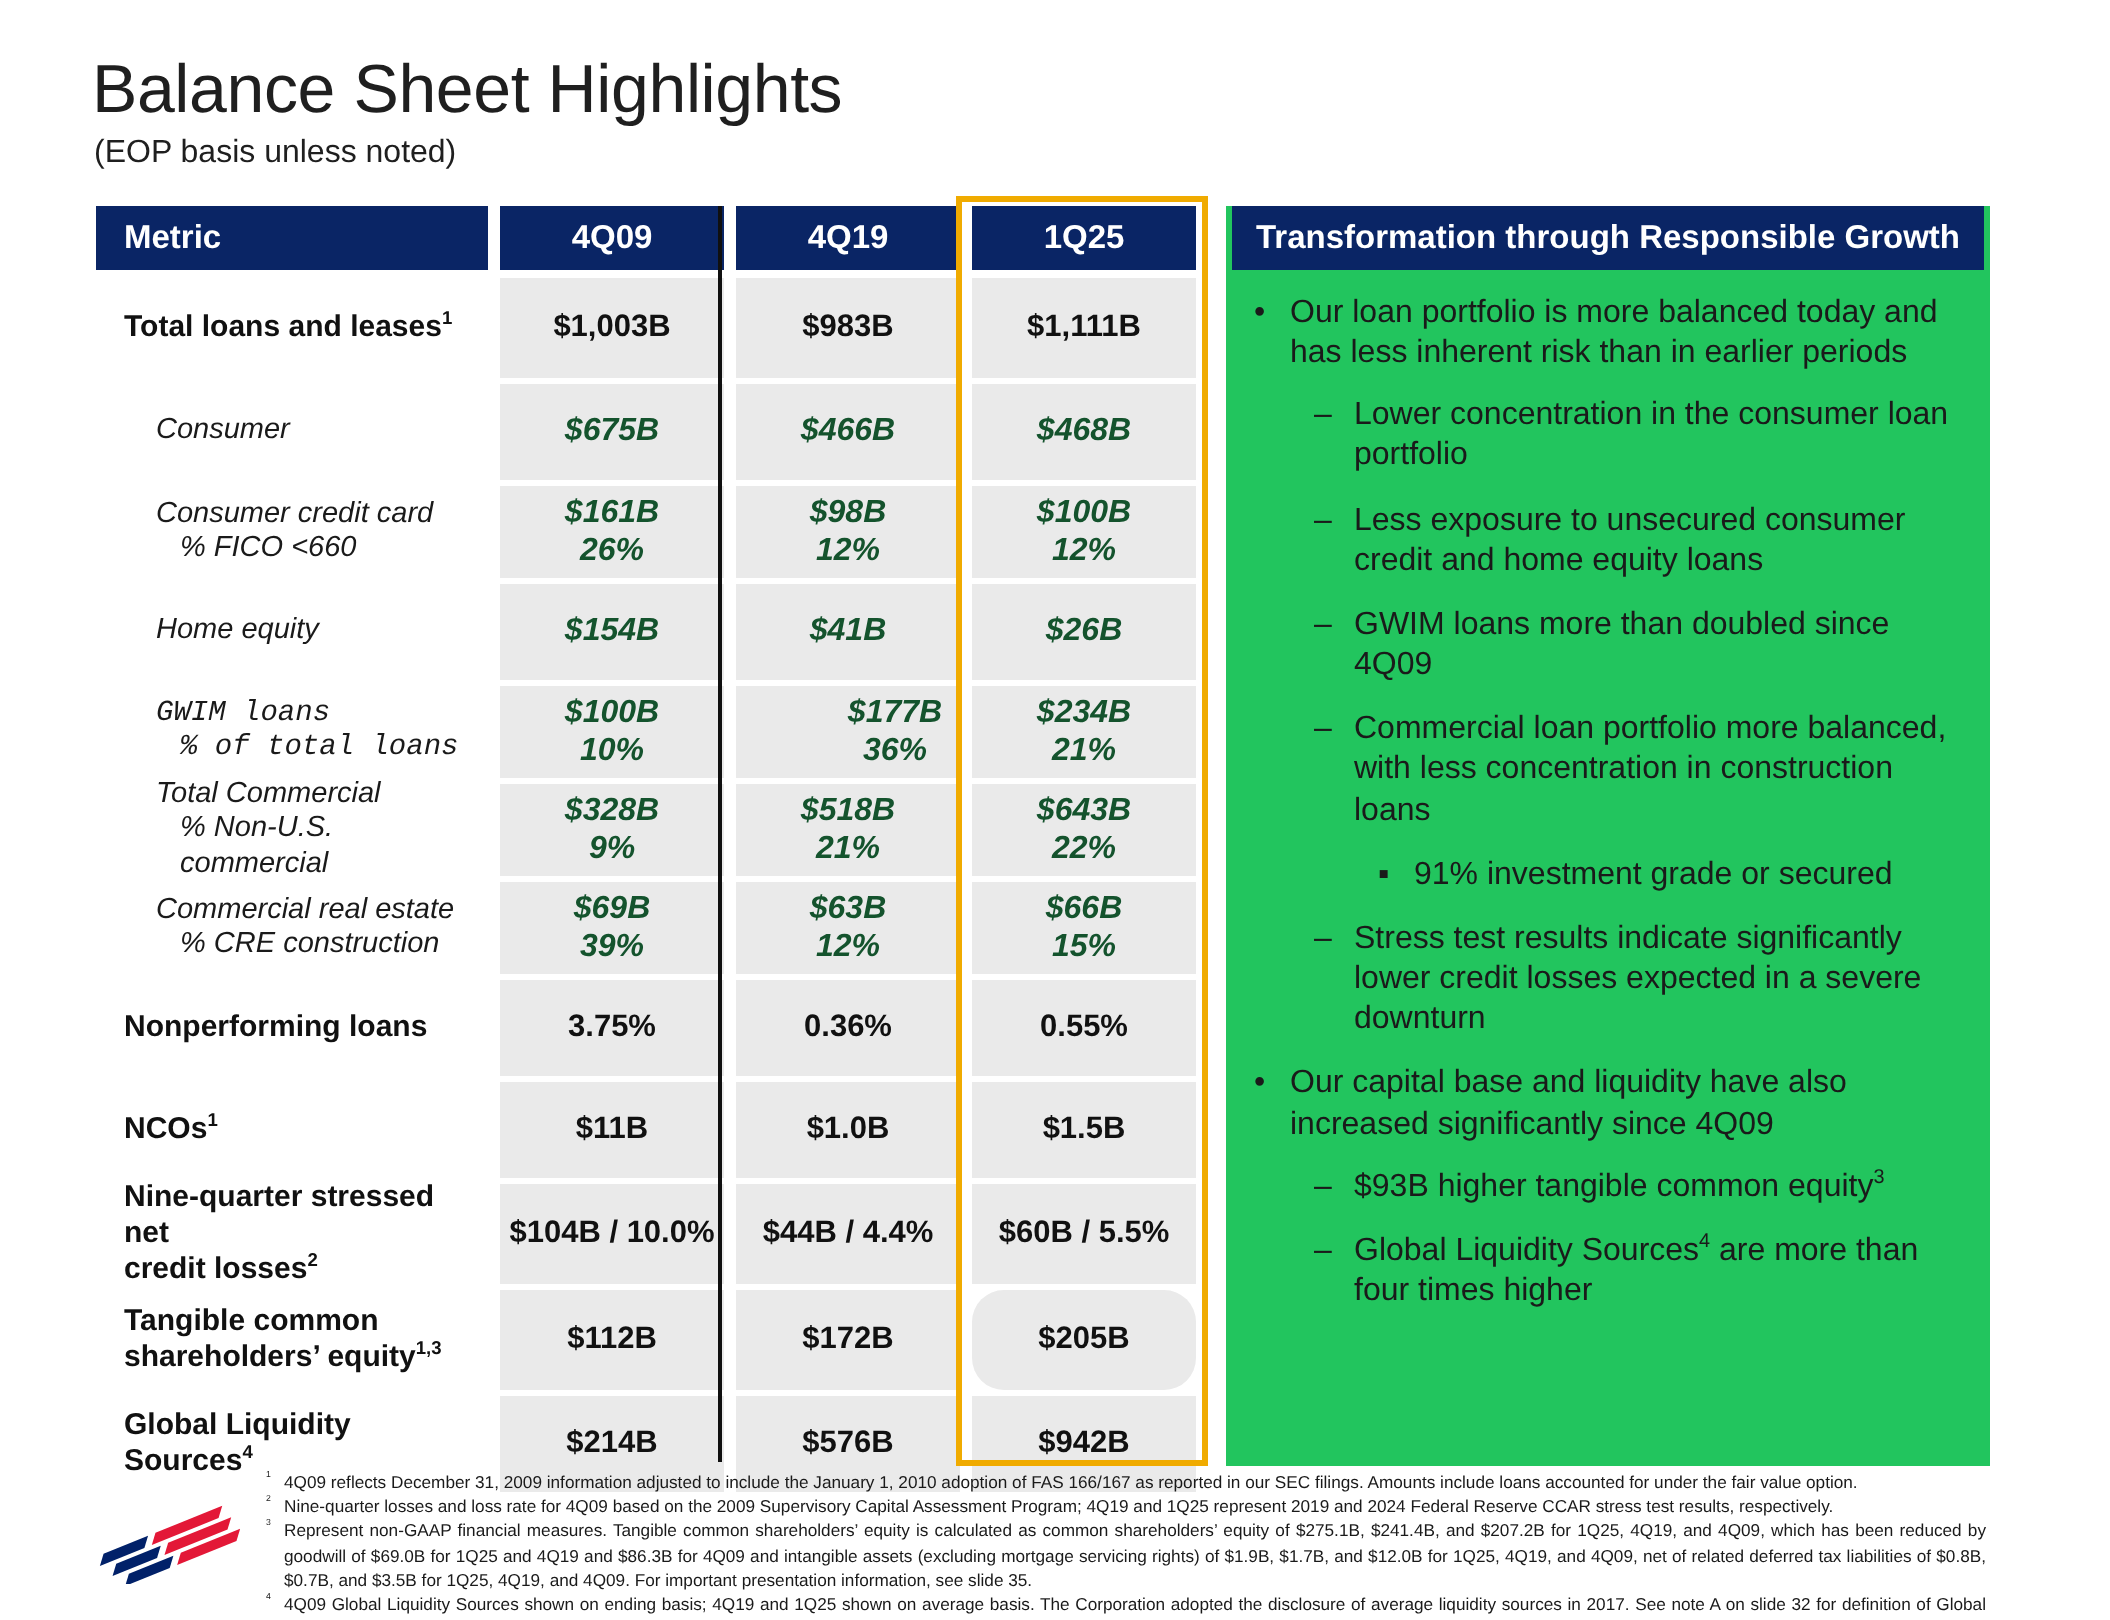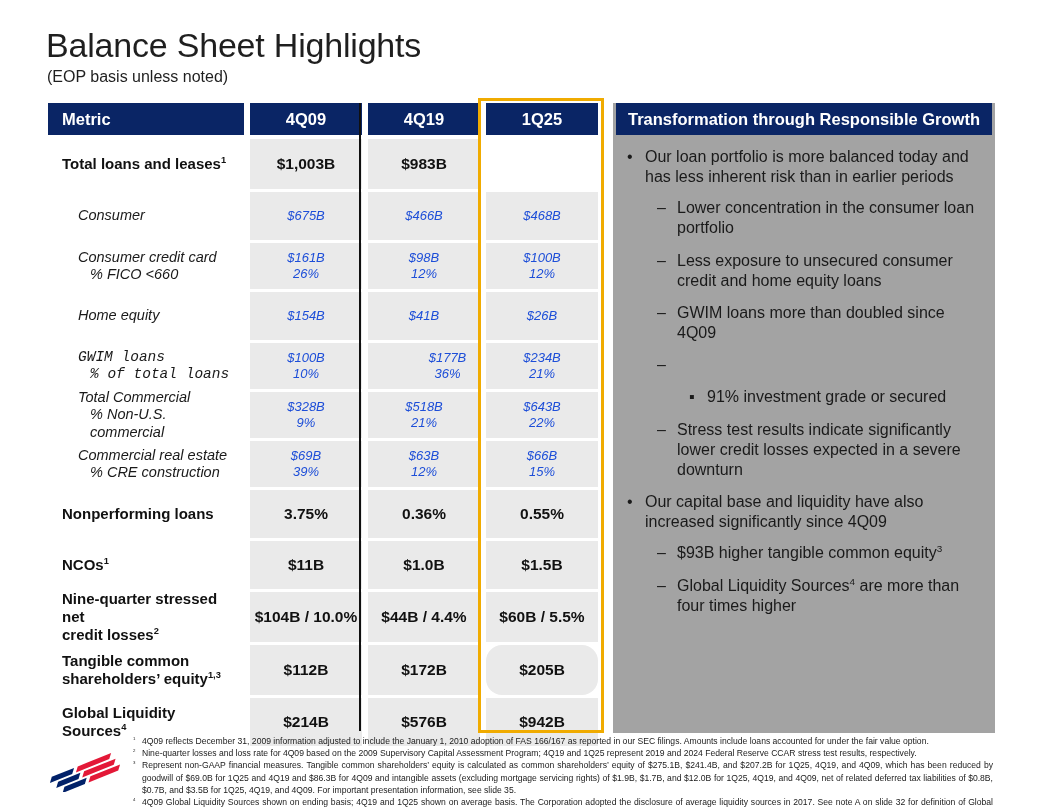--- a/index.html
+++ b/index.html
@@ -101,24 +101,24 @@
   }
   .lbl-sub .l2 { padding-left: 12px; display: block; }
 
   .v-main {
     font-size: 15.5px;
     font-weight: bold;
     color: #111;
     line-height: 1.16;
   }
   .v-sub {
-    font-size: 13px;
+    font-size: 16px;
     font-style: italic;
-    font-weight: 400;
-    color: #1d4ed8;
+    font-weight: 700;
+    color: #14532d;
     line-height: 1.2;
   }
   sup { font-size: 0.62em; vertical-align: super; line-height: 0; }
 
   
   #divider-black {
     position: absolute;
     left: 359px;
     top: 103px;
     width: 2px;
@@ -139,21 +139,21 @@
     pointer-events: none;
   }
 
   
   #panel {
     position: absolute;
     left: 613px;
     top: 103px;
     width: 382px;
     height: 630px;
-    background: #a3a3a3;
+    background: #22c55e;
   }
   #panel-head {
     background: #0a2565;
     color: #ffffff;
     font-size: 16.5px;
     font-weight: bold;
     height: 32px;
     line-height: 32px;
     text-align: center;
     margin: 0 3px;
@@ -236,20 +236,23 @@
         </div>
         <div class="c-gap"></div>
         <div class="cell c-val" style="height: 50px;">
           <div class="v-main">$1,003B</div>
         </div>
         <div class="c-gap"></div>
         <div class="cell c-val" style="height: 50px;">
           <div class="v-main">$983B</div>
         </div>
         <div class="c-gap"></div>
+        <div class="cell c-val" style="height: 50px;">
+          <div class="v-main">$1,111B</div>
+        </div>
       </div>
       <div class="trow body">
         <div class="cell c-metric" style="height: 48px;">
           <div class="lbl-sub">Consumer</div>
         </div>
         <div class="c-gap"></div>
         <div class="cell c-val" style="height: 48px;">
           <div class="v-sub">$675B</div>
         </div>
         <div class="c-gap"></div>
@@ -477,20 +480,21 @@
       <div class="b2">
         <span class="mk">–</span>
         <span class="tx">Less exposure to unsecured consumer credit and home equity loans</span>
       </div>
       <div class="b2">
         <span class="mk">–</span>
         <span class="tx">GWIM loans more than doubled since 4Q09</span>
       </div>
       <div class="b2">
         <span class="mk">–</span>
+        <span class="tx">Commercial loan portfolio more balanced, with less concentration in construction loans</span>
       </div>
       <div class="b3">
         <span class="mk">▪</span>
         <span class="tx">91% investment grade or secured</span>
       </div>
       <div class="b2">
         <span class="mk">–</span>
         <span class="tx">Stress test results indicate significantly lower credit losses expected in a severe downturn</span>
       </div>
       <div class="b1">

